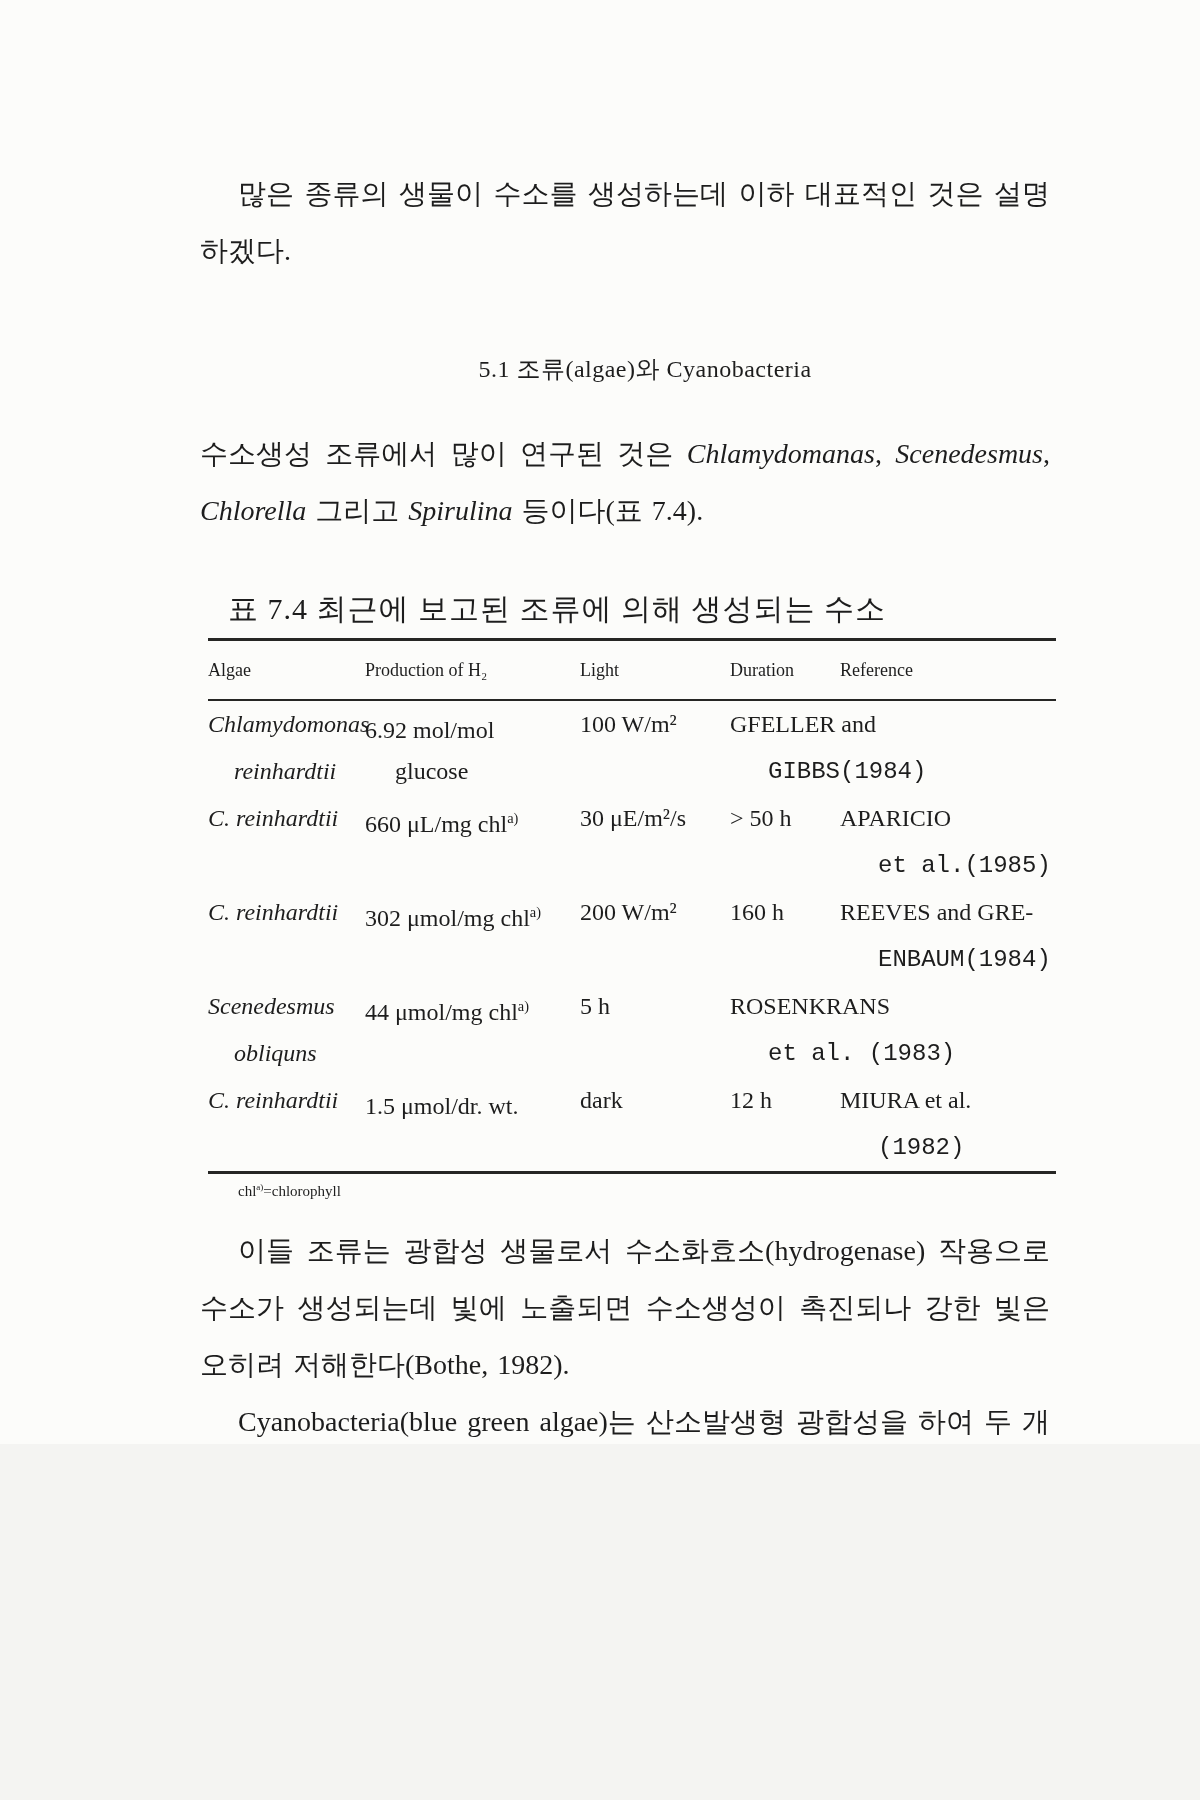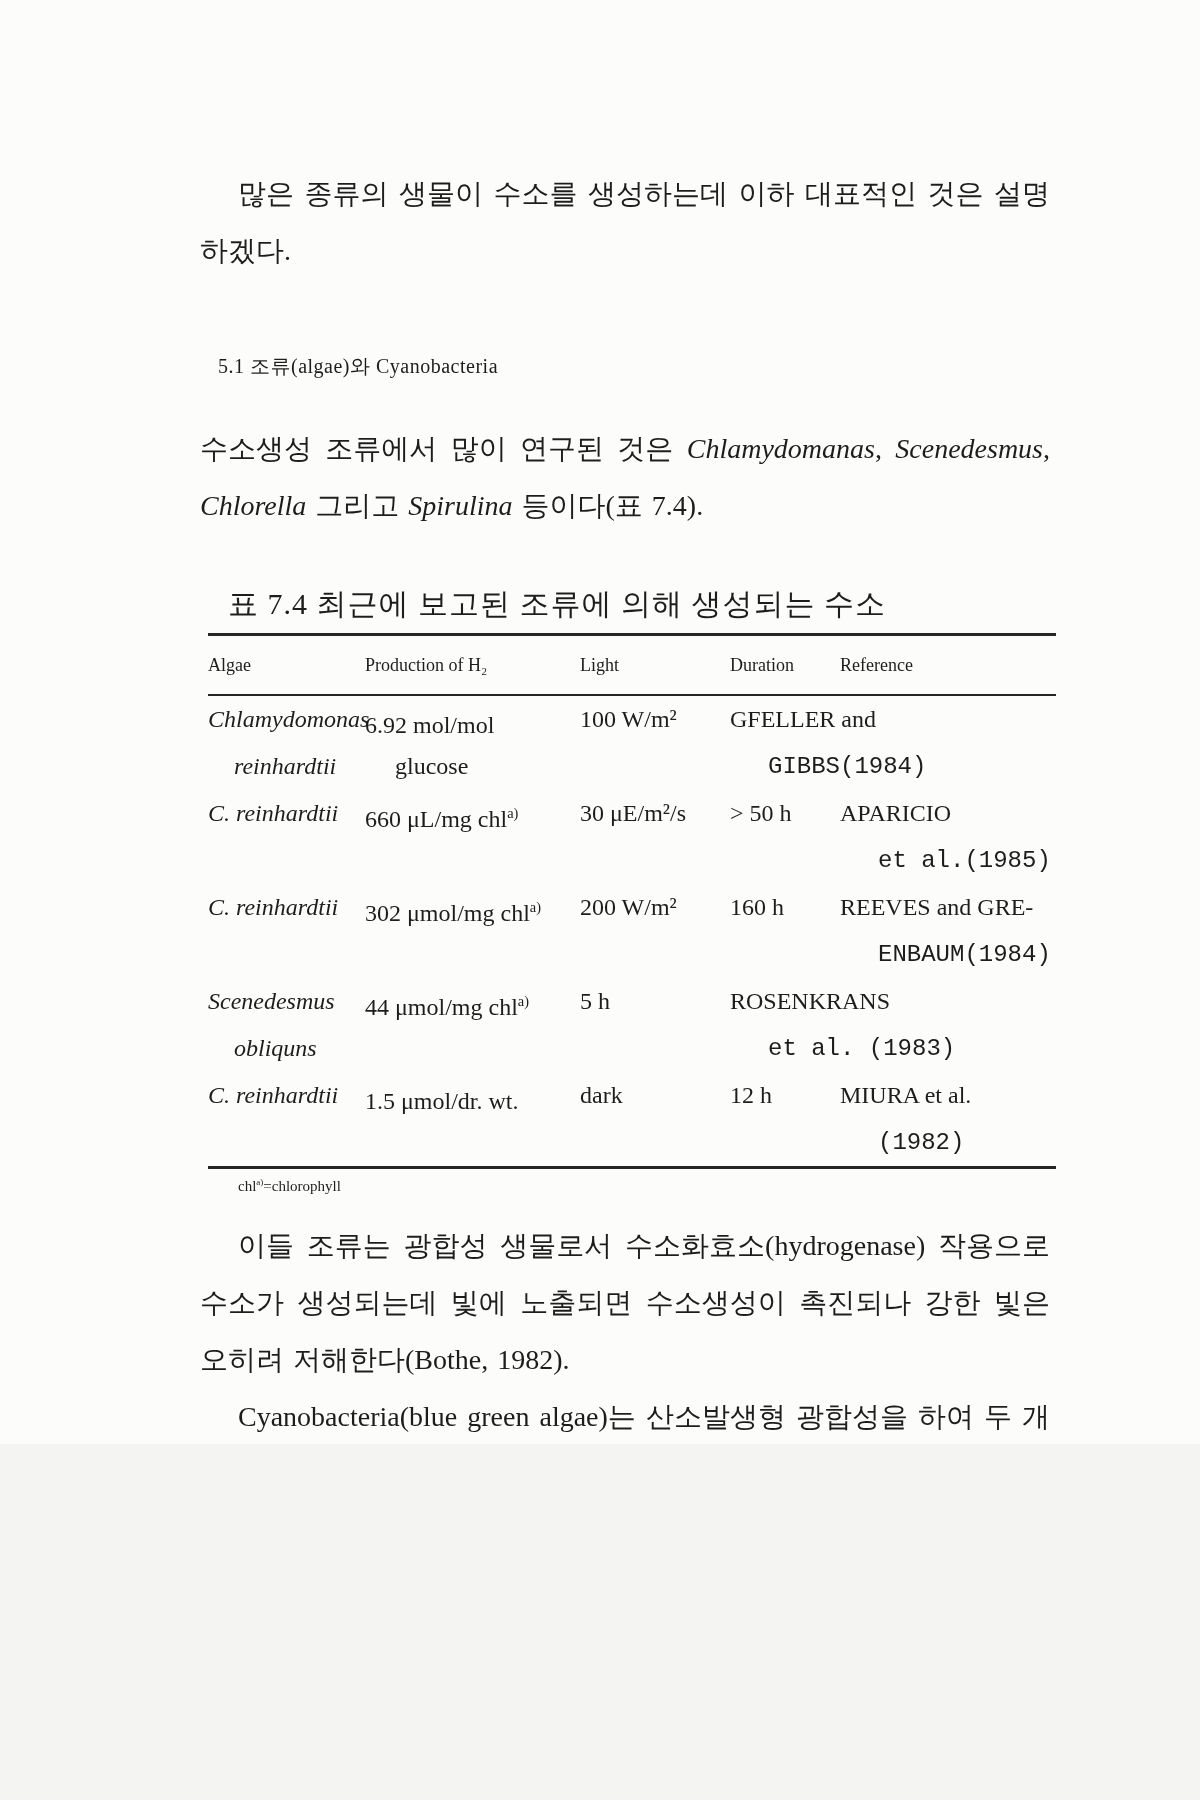--- a/index.html
+++ b/index.html
@@ -18,24 +18,25 @@
   }
   .body-text {
     font-size: 28px;
     line-height: 57px;
     text-align: justify;
     word-spacing: 2px;
   }
   .indent { text-indent: 38px; }
   .heading {
     margin-top: 74px;
-    margin-left: 18px;
-    font-size: 20px;
+    margin-left: 40px;
+    font-size: 24px;
     font-weight: normal;
     letter-spacing: 0.5px;
+    text-align: center;
   }
   .para-algae { margin-top: 40px; }
   .species, .it { font-style: italic; }
 
   
   .tablewrap {
     margin-top: 50px;
     margin-left: 8px;
     width: 848px;
   }

